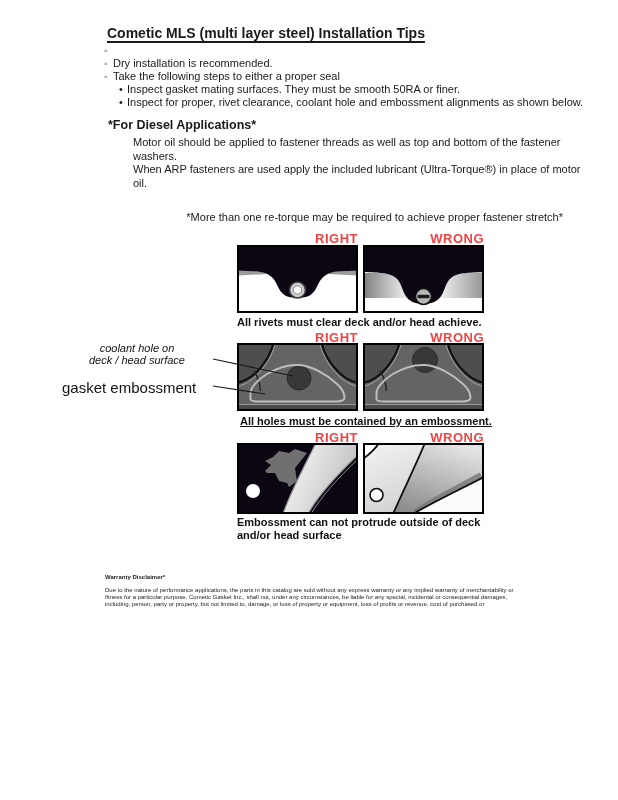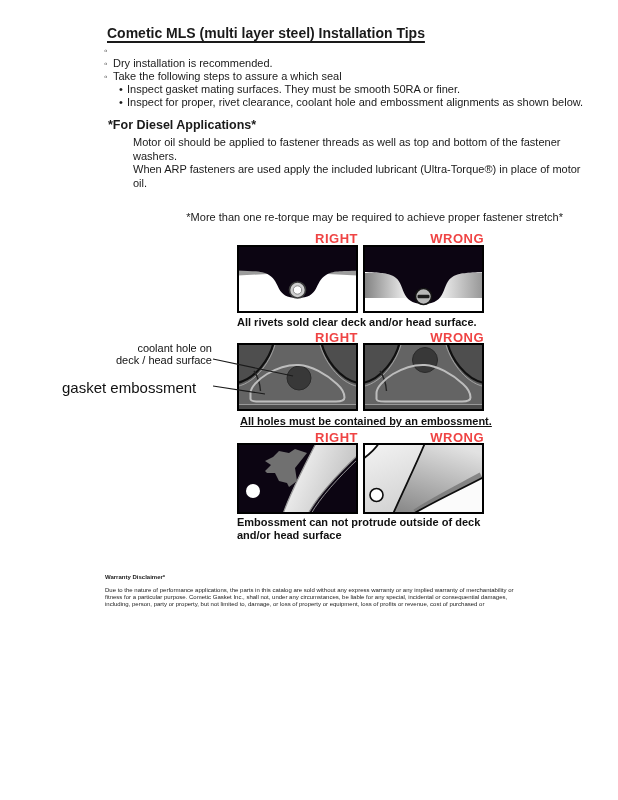--- a/index.html
+++ b/index.html
@@ -22,22 +22,22 @@
   .body-p{left:108px;width:455px;font-size:11px;line-height:13.5px;}
   .p1{top:136px;margin-left:25px;}
   .p2{top:168px;}
   .p3{top:211px;text-align:right;}
   .diag-label{
     width:121px;text-align:right;font-size:13px;font-weight:700;letter-spacing:.5px;color:#ef4444;
   }
   .diag-box{display:block;}
   .caption{font-size:11px;font-weight:700;color:#111;line-height:12.5px;}
   .callouts{
-    left:62px;top:342px;width:150px;text-align:right;
-    font-size:11px;line-height:12px;color:#111;
+    left:62px;top:342px;width:150px;text-align:center;
+    font-size:11px;line-height:12px;color:#111;font-style:italic;
   }
   .callout2{left:62px;top:379px;width:150px;font-size:15px;color:#111;}
   .legal{left:105px;top:574px;width:414px;font-size:6px;line-height:6.9px;color:#222;}
   .legal .lh{font-weight:700;margin-bottom:6px;}
   .legal p{margin:0 0 6px 0;}
   .page-code{left:388px;top:760px;font-size:14px;letter-spacing:.3px;color:#222;margin-top:35px;}
 </style>
 </head>
 <body>
 
@@ -48,21 +48,21 @@
   <div class="abs bullets">
     <div class="b-row">
       <span class="b-glyph">◦</span>
     </div>
     <div class="b-row">
       <span class="b-glyph">◦</span>
       <span>Dry installation is recommended.</span>
     </div>
     <div class="b-row">
       <span class="b-glyph">◦</span>
-      <span>Take the following steps to assure a which seal</span>
+      <span>Take the following steps to either a proper seal</span>
     </div>
     <div class="b-row sub">
       <span class="b-glyph">•</span>
       <span>Inspect gasket mating surfaces.  They must be smooth 50RA or finer.</span>
     </div>
     <div class="b-row sub">
       <span class="b-glyph">•</span>
       <span>Inspect for proper, rivet clearance, coolant hole and embossment alignments as shown below.</span>
     </div>
   </div>
@@ -95,21 +95,21 @@
       </linearGradient>
     </defs>
     <rect x="0" y="0" width="121" height="68" fill="#ffffff"></rect>
     <rect x="1" y="28" width="119" height="25" fill="url(#deckG1)"></rect>
     <path d="M0,0 H121 V27 C103,28 97,27.5 90,31.5 C78,38 85,59 60.5,59 C36,59 43,38 31,31.5 C24,27.5 18,28 0,27 Z" fill="#0c0512"></path>
     <circle cx="60.5" cy="51.5" r="8" fill="#b8b8b8" stroke="#141414" stroke-width="1.6"></circle>
     <rect x="54.5" y="49.8" width="12" height="3.4" rx="1.2" fill="#1c1c1c"></rect>
     <rect x="1" y="1" width="119" height="66" fill="none" stroke="#000000" stroke-width="2"></rect>
   </svg>
 
-  <div class="abs caption" style="left:237px;top:316px;">All rivets sold clear deck and/or head surface.</div>
+  <div class="abs caption" style="left:237px;top:316px;">All rivets must clear deck and/or head achieve.</div>
 
   <div class="abs diag-label" style="left:237px;top:330px;">RIGHT</div>
   <div class="abs diag-label" style="left:363px;top:330px;">WRONG</div>
 
   <div class="abs callouts pre">coolant hole on
 deck / head surface</div>
   <div class="abs callout2">gasket embossment</div>
 
   <svg class="abs" style="left:205px;top:350px;z-index:3;" width="100" height="55" viewBox="0 0 100 55">
     <line x1="8" y1="9" x2="88" y2="26" stroke="#1a1a1a" stroke-width="1.1"></line>

